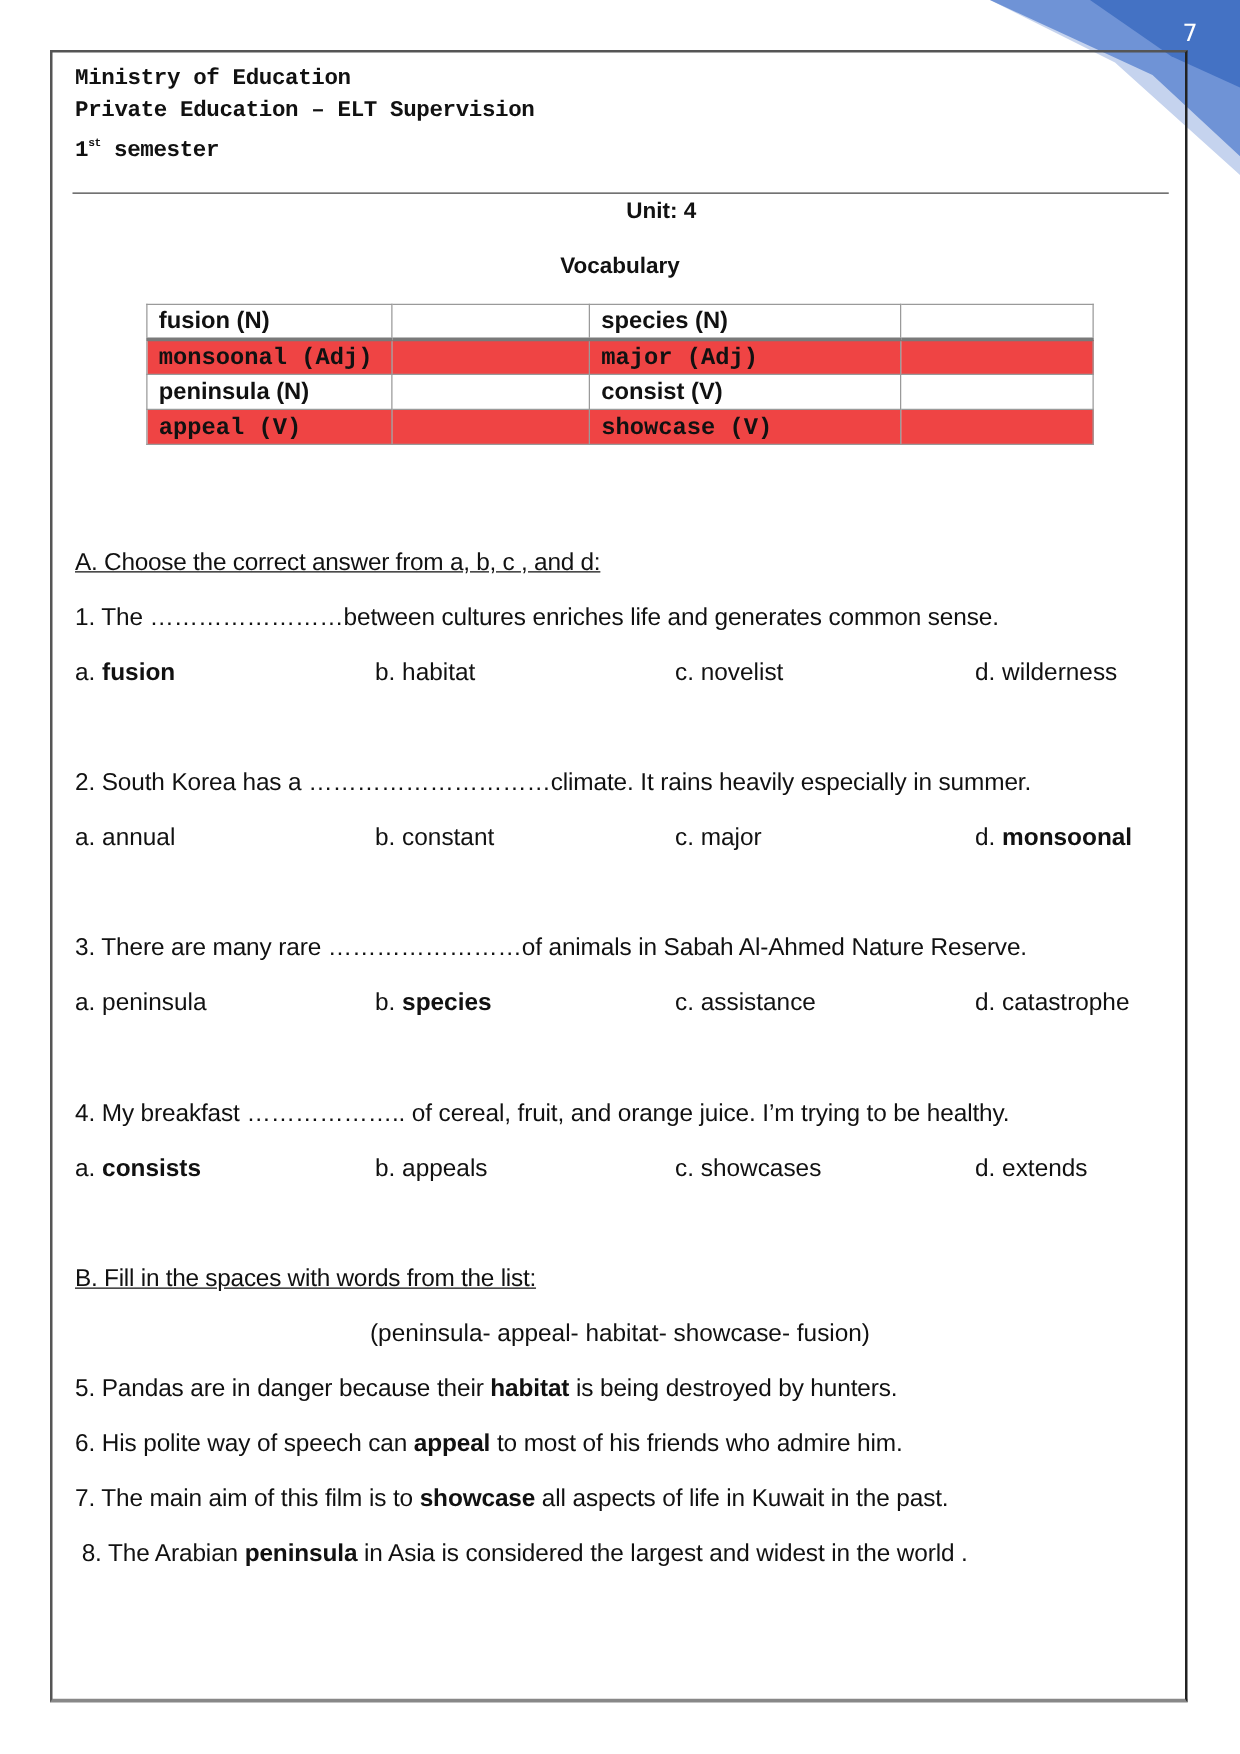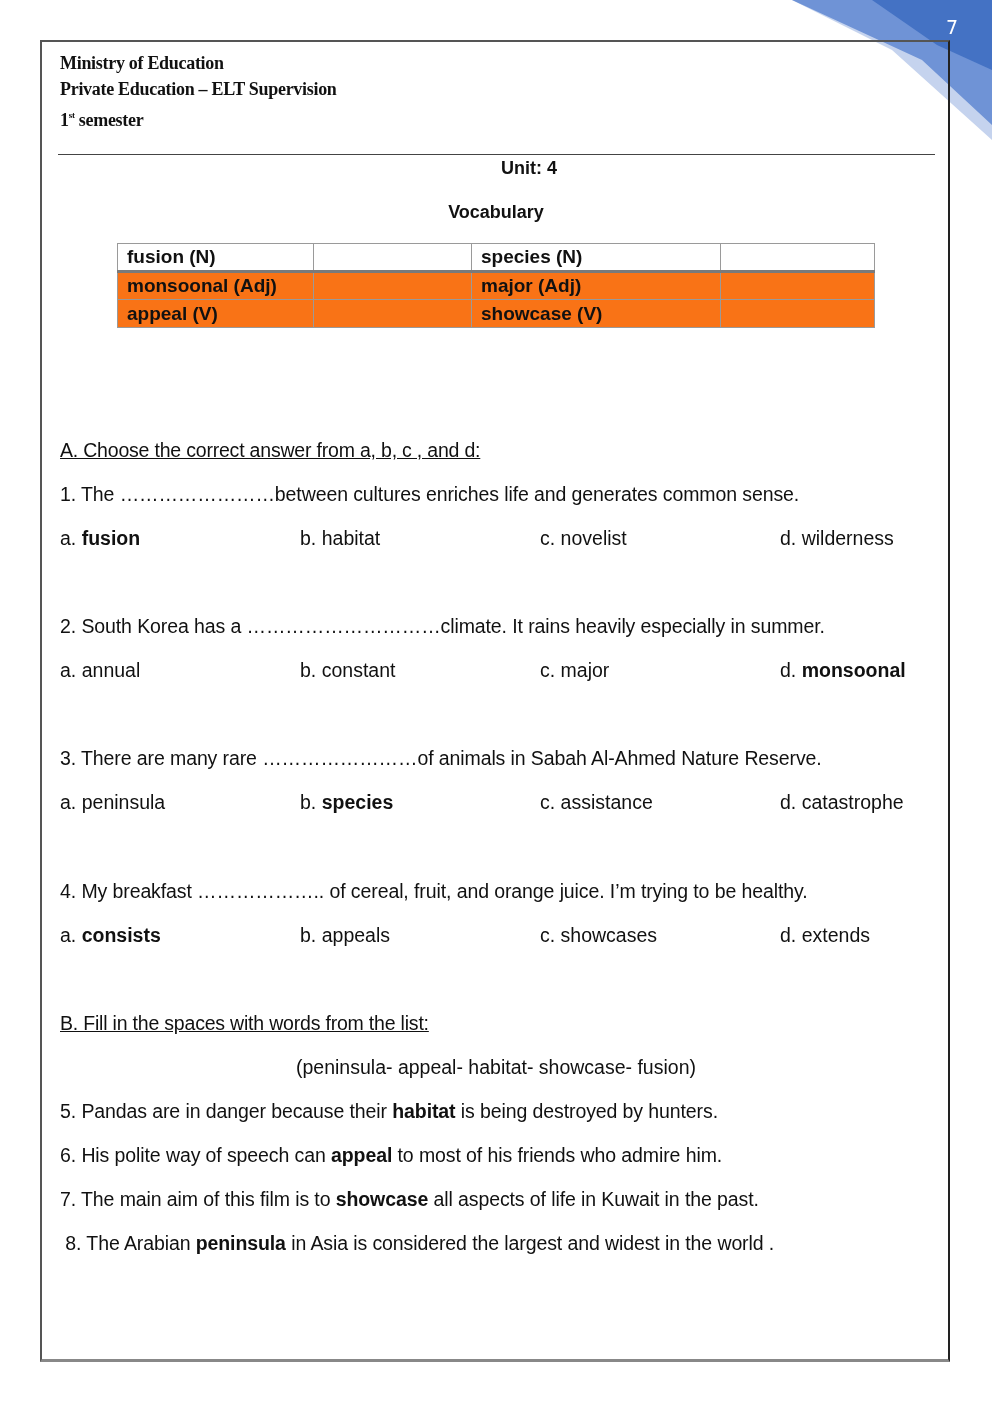--- a/index.html
+++ b/index.html
@@ -13,39 +13,39 @@
     position: absolute; top: 16px; left: 946px; font-size: 19px; color: #ffffff;
     font-family: "DejaVu Sans", sans-serif;
   }
   .frame {
     position: absolute; left: 40px; top: 40px; width: 910px; height: 1322px;
     border: 2px solid #555; border-right-color: #222; border-bottom: 3px solid #888;
     box-sizing: border-box;
   }
   .header {
     position: absolute; left: 60px; top: 50px; width: 875px;
-    font-family: Liberation Serif, serif; font-weight: bold;
+    font-family: Liberation Mono, monospace; font-weight: bold;
     font-size: 18px; line-height: 26px; letter-spacing: -0.3px;
   }
   .header sup { font-size: 9px; vertical-align: 8px; }
   .header-rule {
     position: absolute; left: 58px; top: 154px; width: 877px; height: 1px; background: #444;
   }
   .center {
     position: absolute; left: 0; width: 992px; text-align: center;
     font-family: "Liberation Sans", sans-serif; font-weight: bold; font-size: 18px;
   }
   table.vocab {
     position: absolute; left: 117px; top: 243px; border-collapse: collapse;
     font-family: "Liberation Sans", sans-serif; font-size: 19px; font-weight: bold;
   }
   table.vocab td {
     border: 1.5px solid #9a9a9a; height: 28px; padding: 0 9px; box-sizing: border-box;
   }
-  table.vocab tr.shade td { background: #f97316; }
+  table.vocab tr.shade td { background: #ef4444; font-family: Liberation Mono, monospace; }
   table.vocab tr:nth-child(2) td { border-top: 3px solid #7a7a7a; }
   .c1 { width: 196px; } .c2 { width: 158px; } .c3 { width: 249px; } .c4 { width: 154px; }
   .sec {
     position: absolute; left: 60px; font-size: 19.5px; font-weight: normal;
     text-decoration: underline; letter-spacing: -0.2px;
   }
   .line { position: absolute; left: 60px; font-size: 19.5px; white-space: nowrap; letter-spacing: -0.1px; }
   .opts { position: absolute; left: 60px; width: 880px; font-size: 19.5px; height: 26px; }
   .opt { position: absolute; top: 0; white-space: nowrap; }
   .opt b { font-weight: bold; }
@@ -79,20 +79,26 @@
       <tr>
     <td class="c1">fusion (N)</td>
     <td class="c2"></td>
     <td class="c3">species (N)</td>
     <td class="c4"></td>
   </tr>
   <tr class="shade">
     <td>monsoonal (Adj)</td>
     <td></td>
     <td>major (Adj)</td>
+    <td></td>
+  </tr>
+  <tr>
+    <td>peninsula (N)</td>
+    <td></td>
+    <td>consist (V)</td>
     <td></td>
   </tr>
   <tr class="shade">
     <td>appeal (V)</td>
     <td></td>
     <td>showcase (V)</td>
     <td></td>
   </tr>
 </tbody>
   </table>

